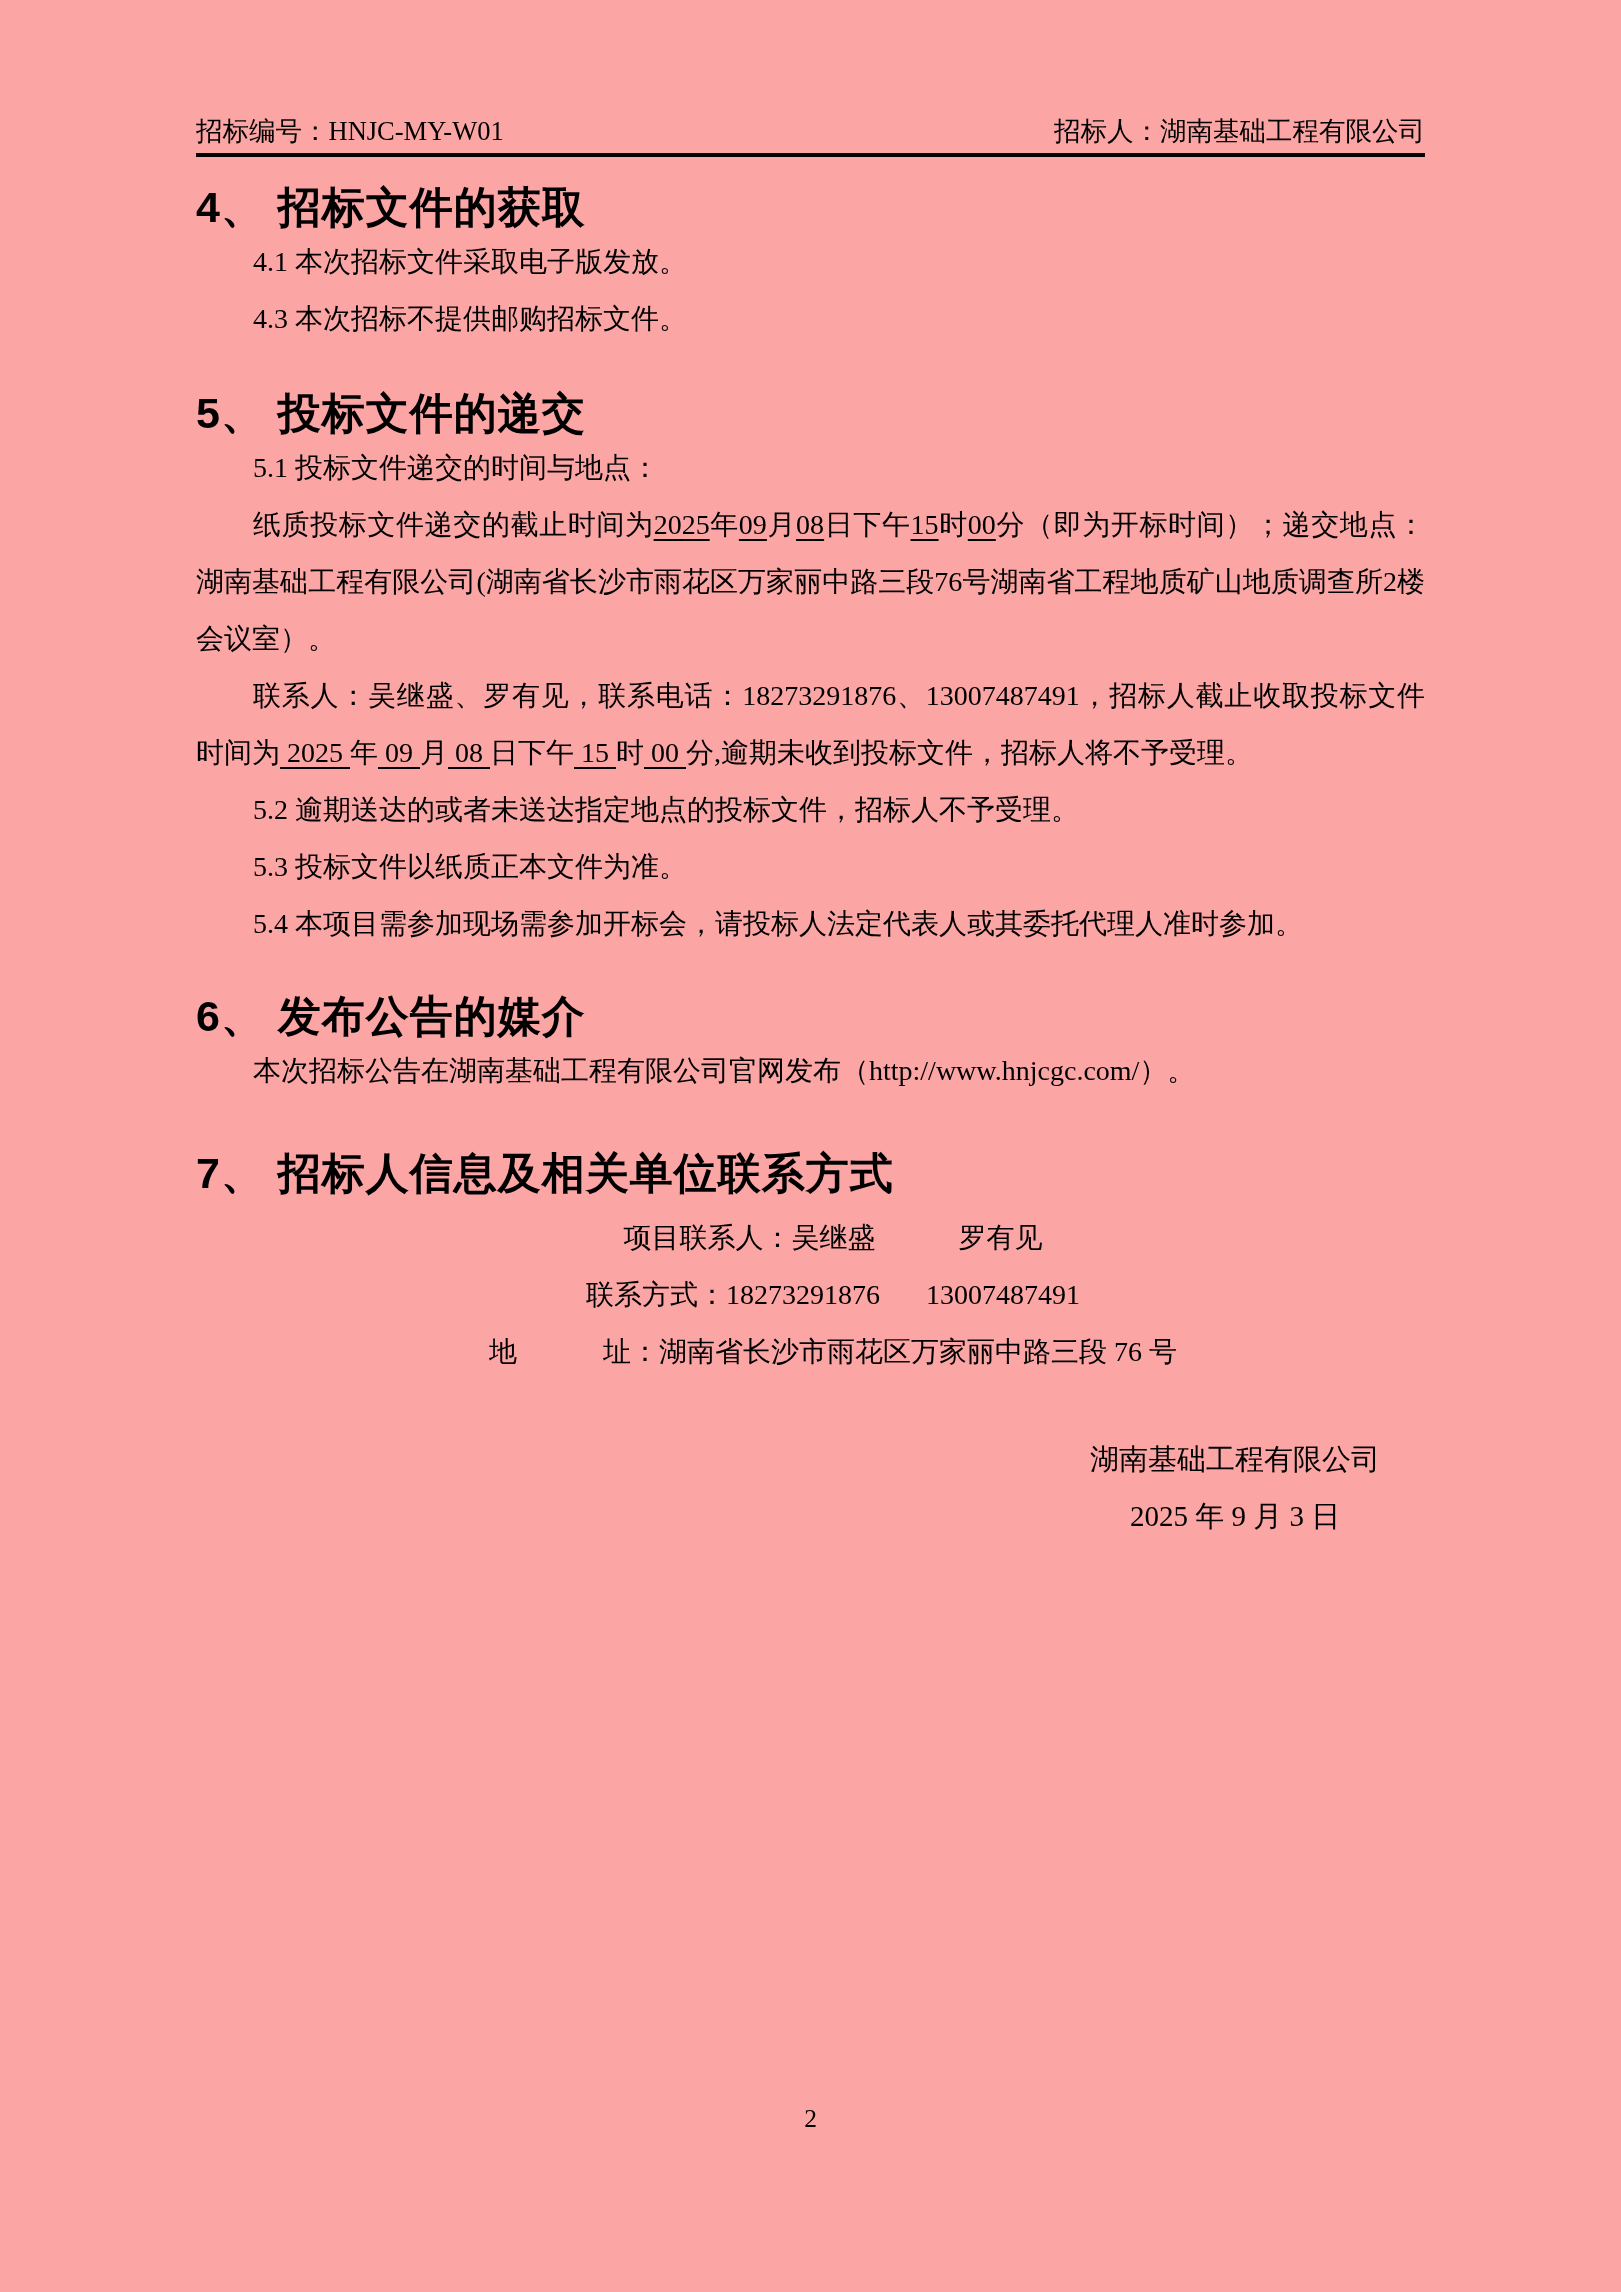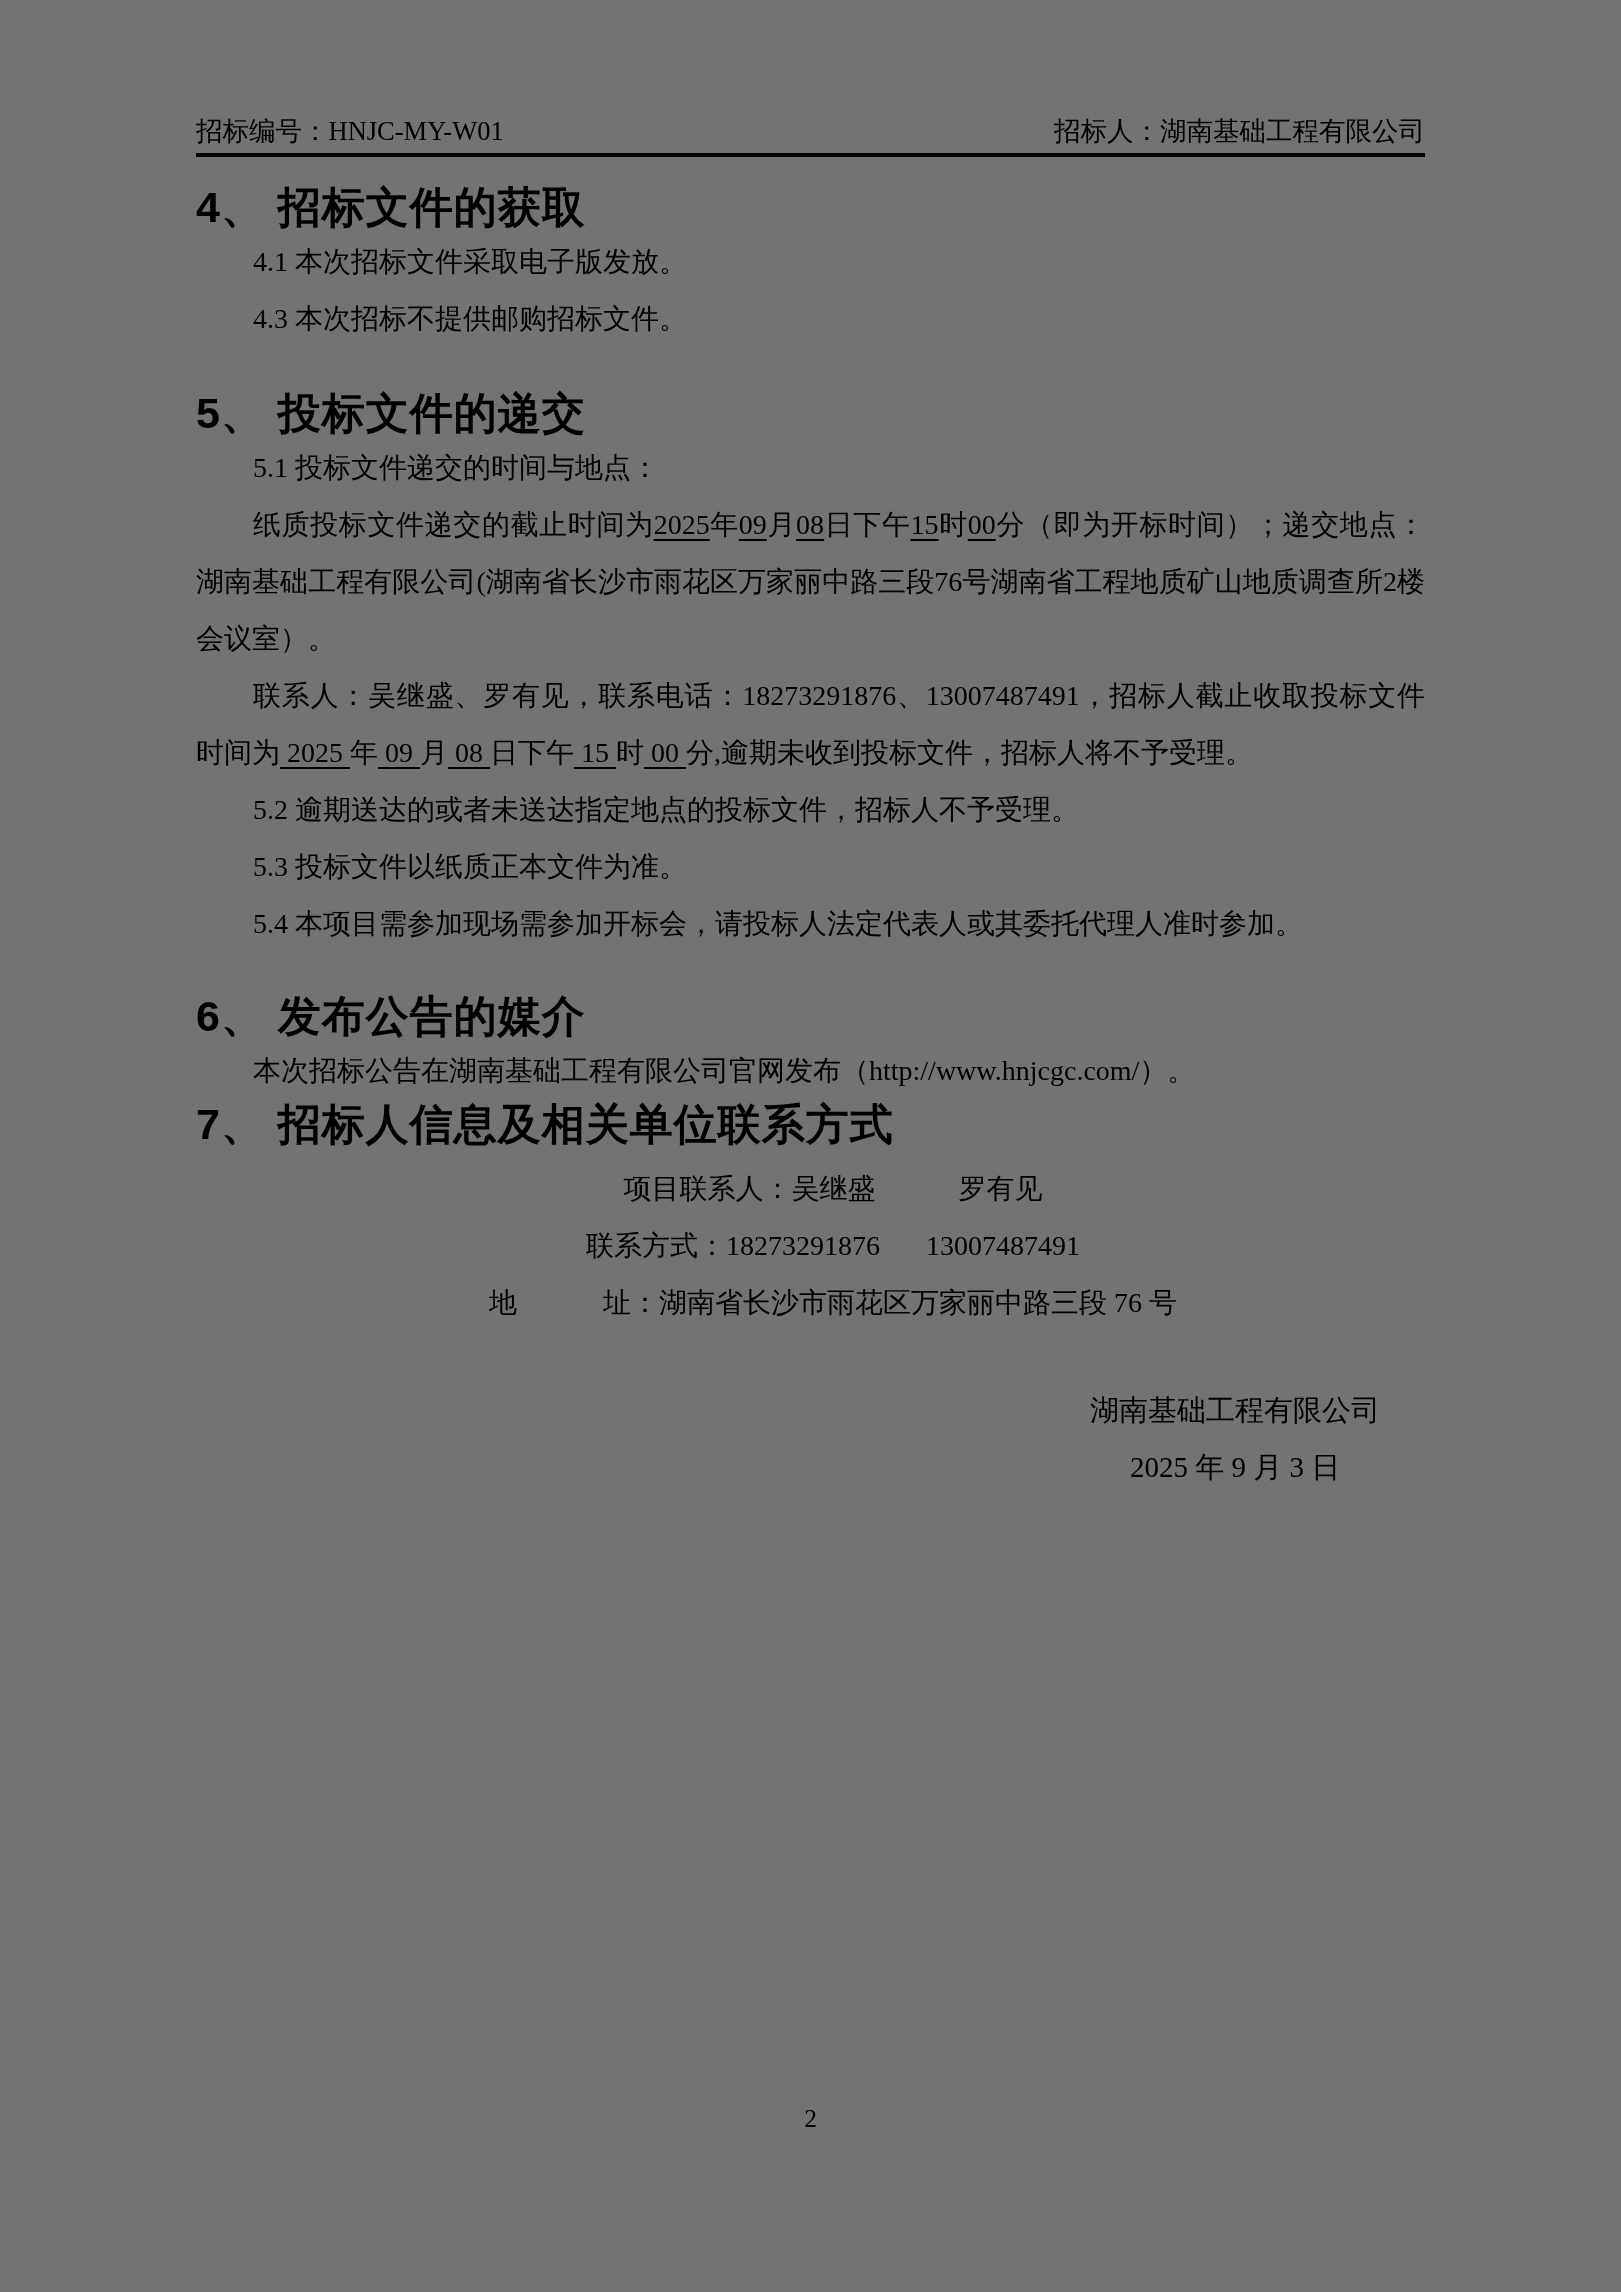--- a/index.html
+++ b/index.html
@@ -1,20 +1,20 @@
 <!DOCTYPE html>
 <html><head>
 <meta charset="utf-8">
 <style>
   html,body { margin:0; padding:0; background:#ffffff; }
   .page {
     position: relative;
     width: 1621px;
     height: 2293px;
-    background: #737373;
+    background: #fca5a5;
     color: #000000;
     font-family: "Liberation Serif", "DejaVu Serif", serif;
     overflow: hidden;
   }
   .content { margin: 0 196px; width: 1229px; }
 
   .doc-header {
     display: flex;
     justify-content: space-between;
     align-items: flex-end;
@@ -32,21 +32,21 @@
     font-family: "Liberation Sans", "DejaVu Sans", sans-serif;
     font-weight: 700;
     font-size: 43px;
     line-height: 51px;
     margin: 0;
     letter-spacing: 1px;
   }
   #sec4-title { margin-top: 25.5px; }
   #sec5-title { margin-top: 41px; }
   #sec6-title { margin-top: 39px; }
-  #sec7-title { }
+  #sec7-title { margin-top: 49px; }
 
   p.body {
     font-size: 28px;
     line-height: 57px;
     margin: 0;
     text-align: justify;
     text-indent: 57px;
   }
   .first-after-h4 { margin-top: 5.9px; }
   .first-after-h5 { margin-top: 11.8px; }

